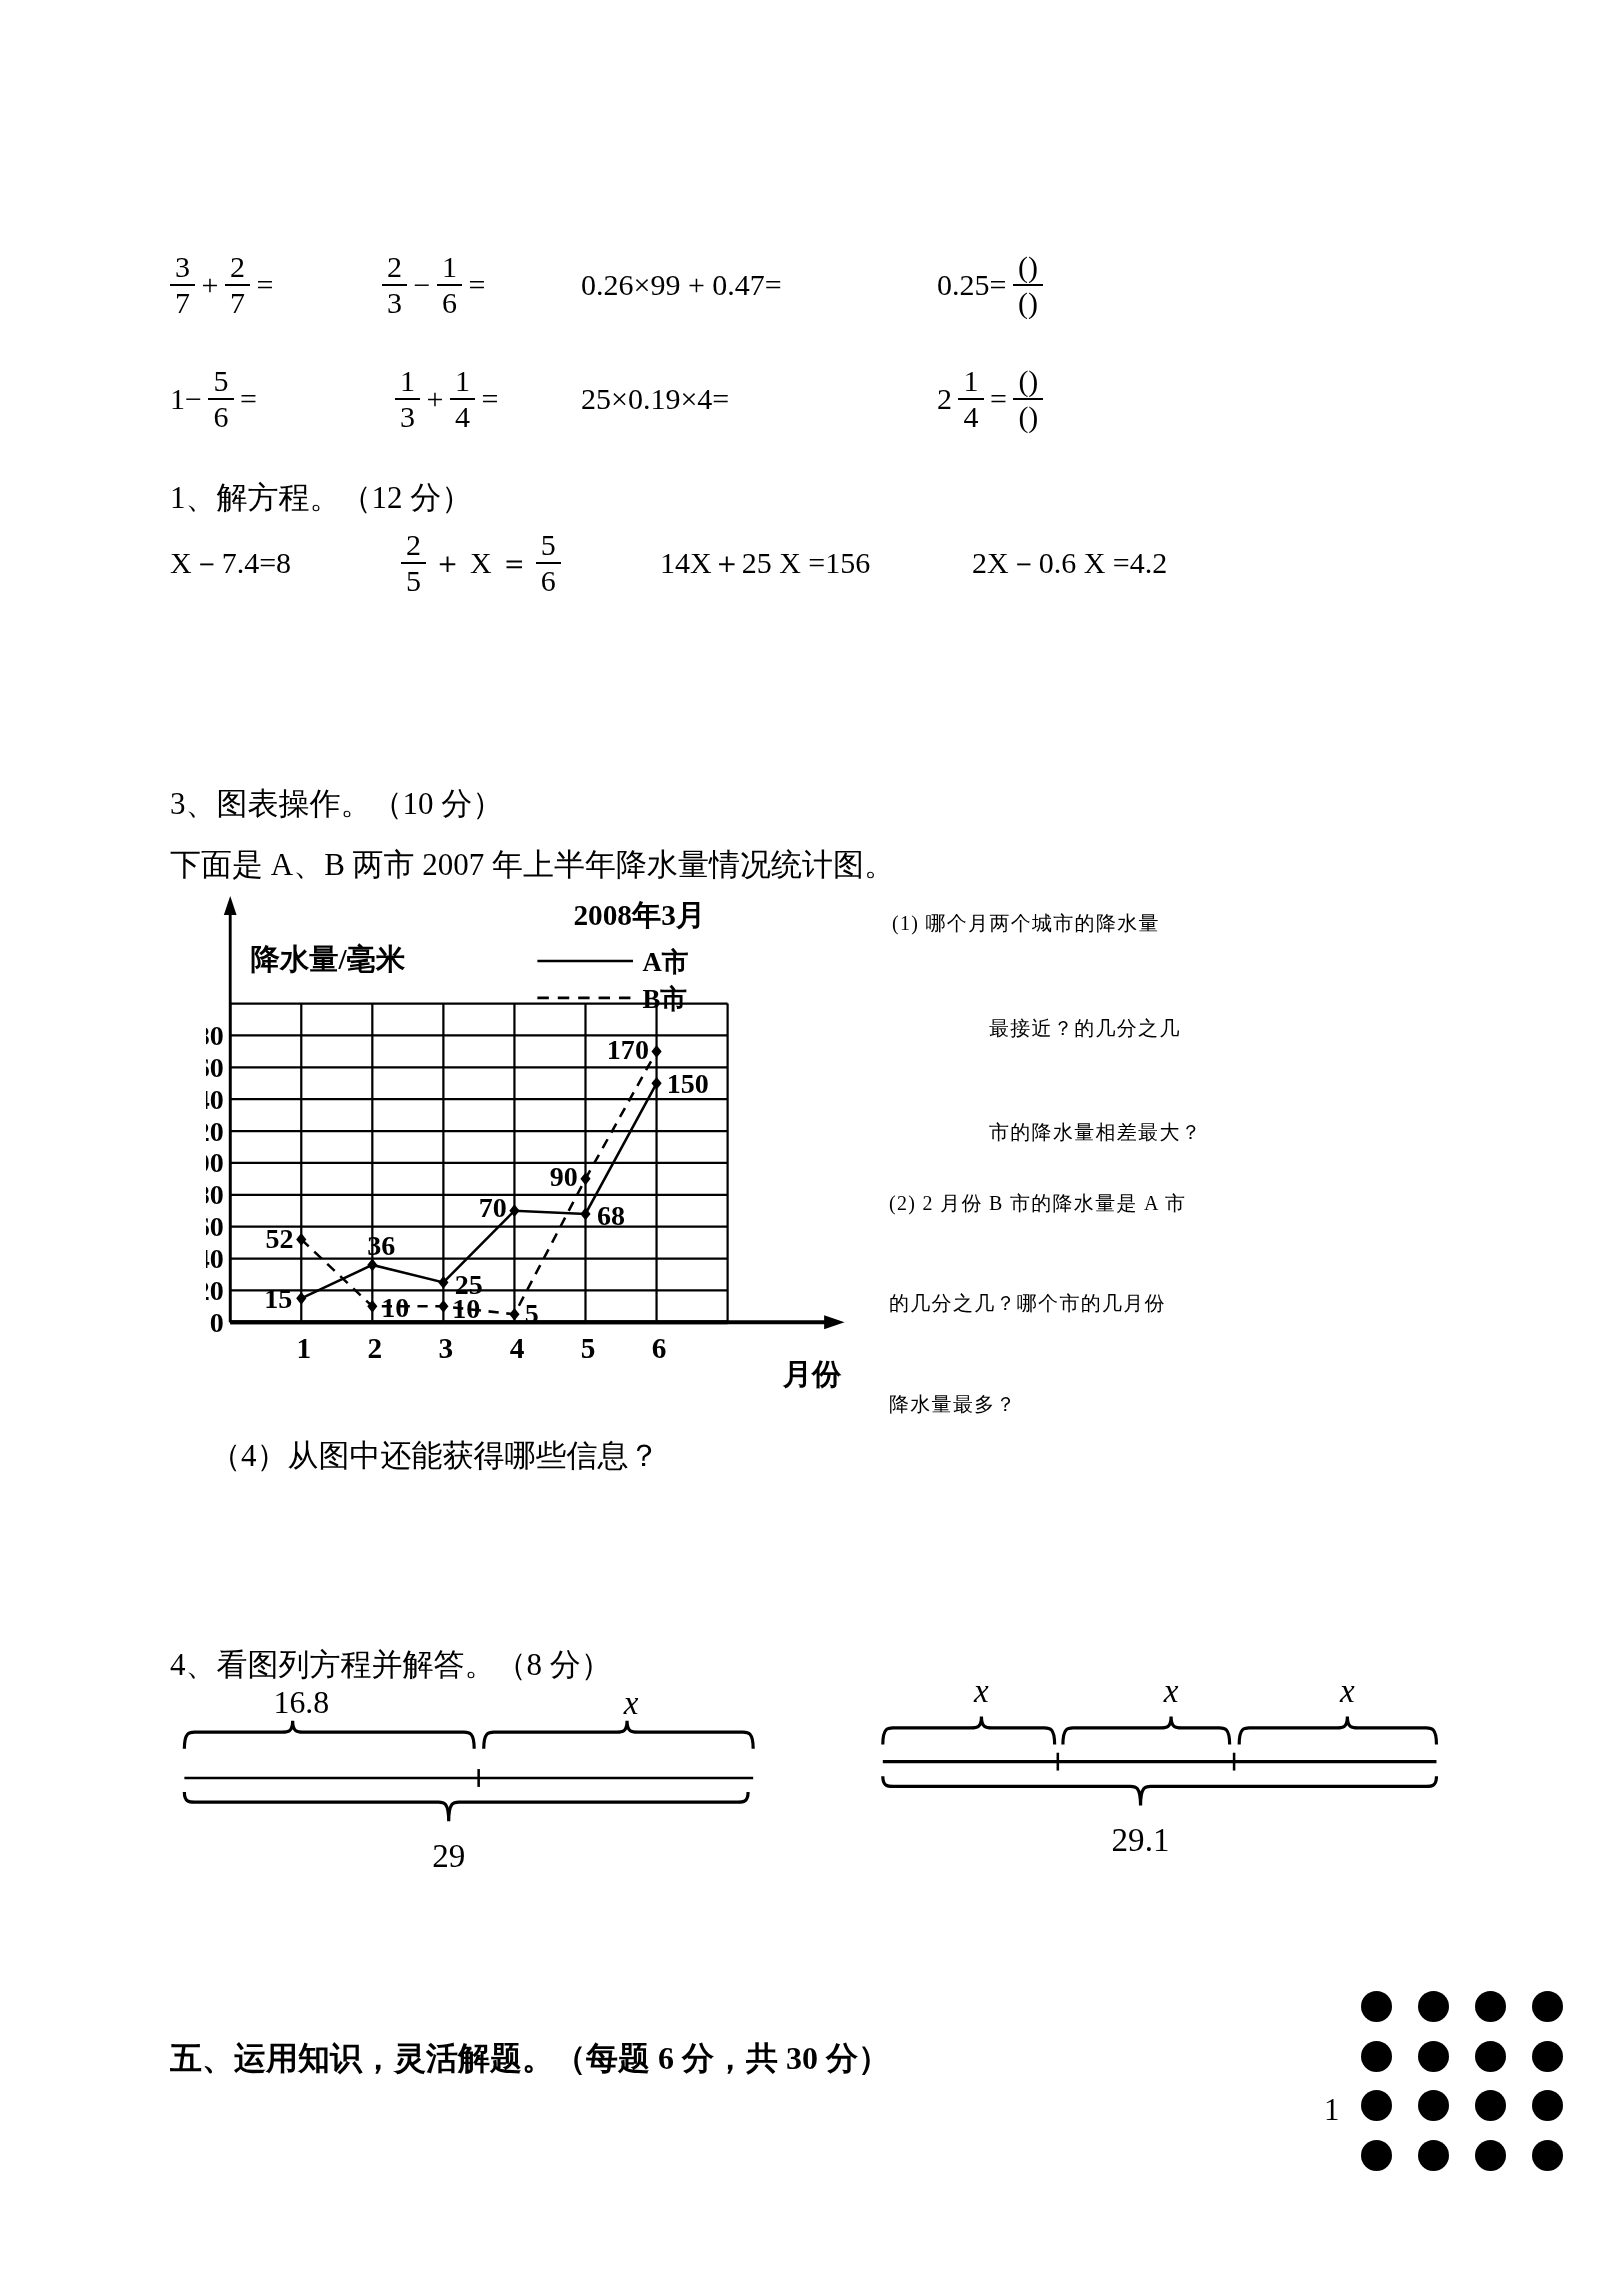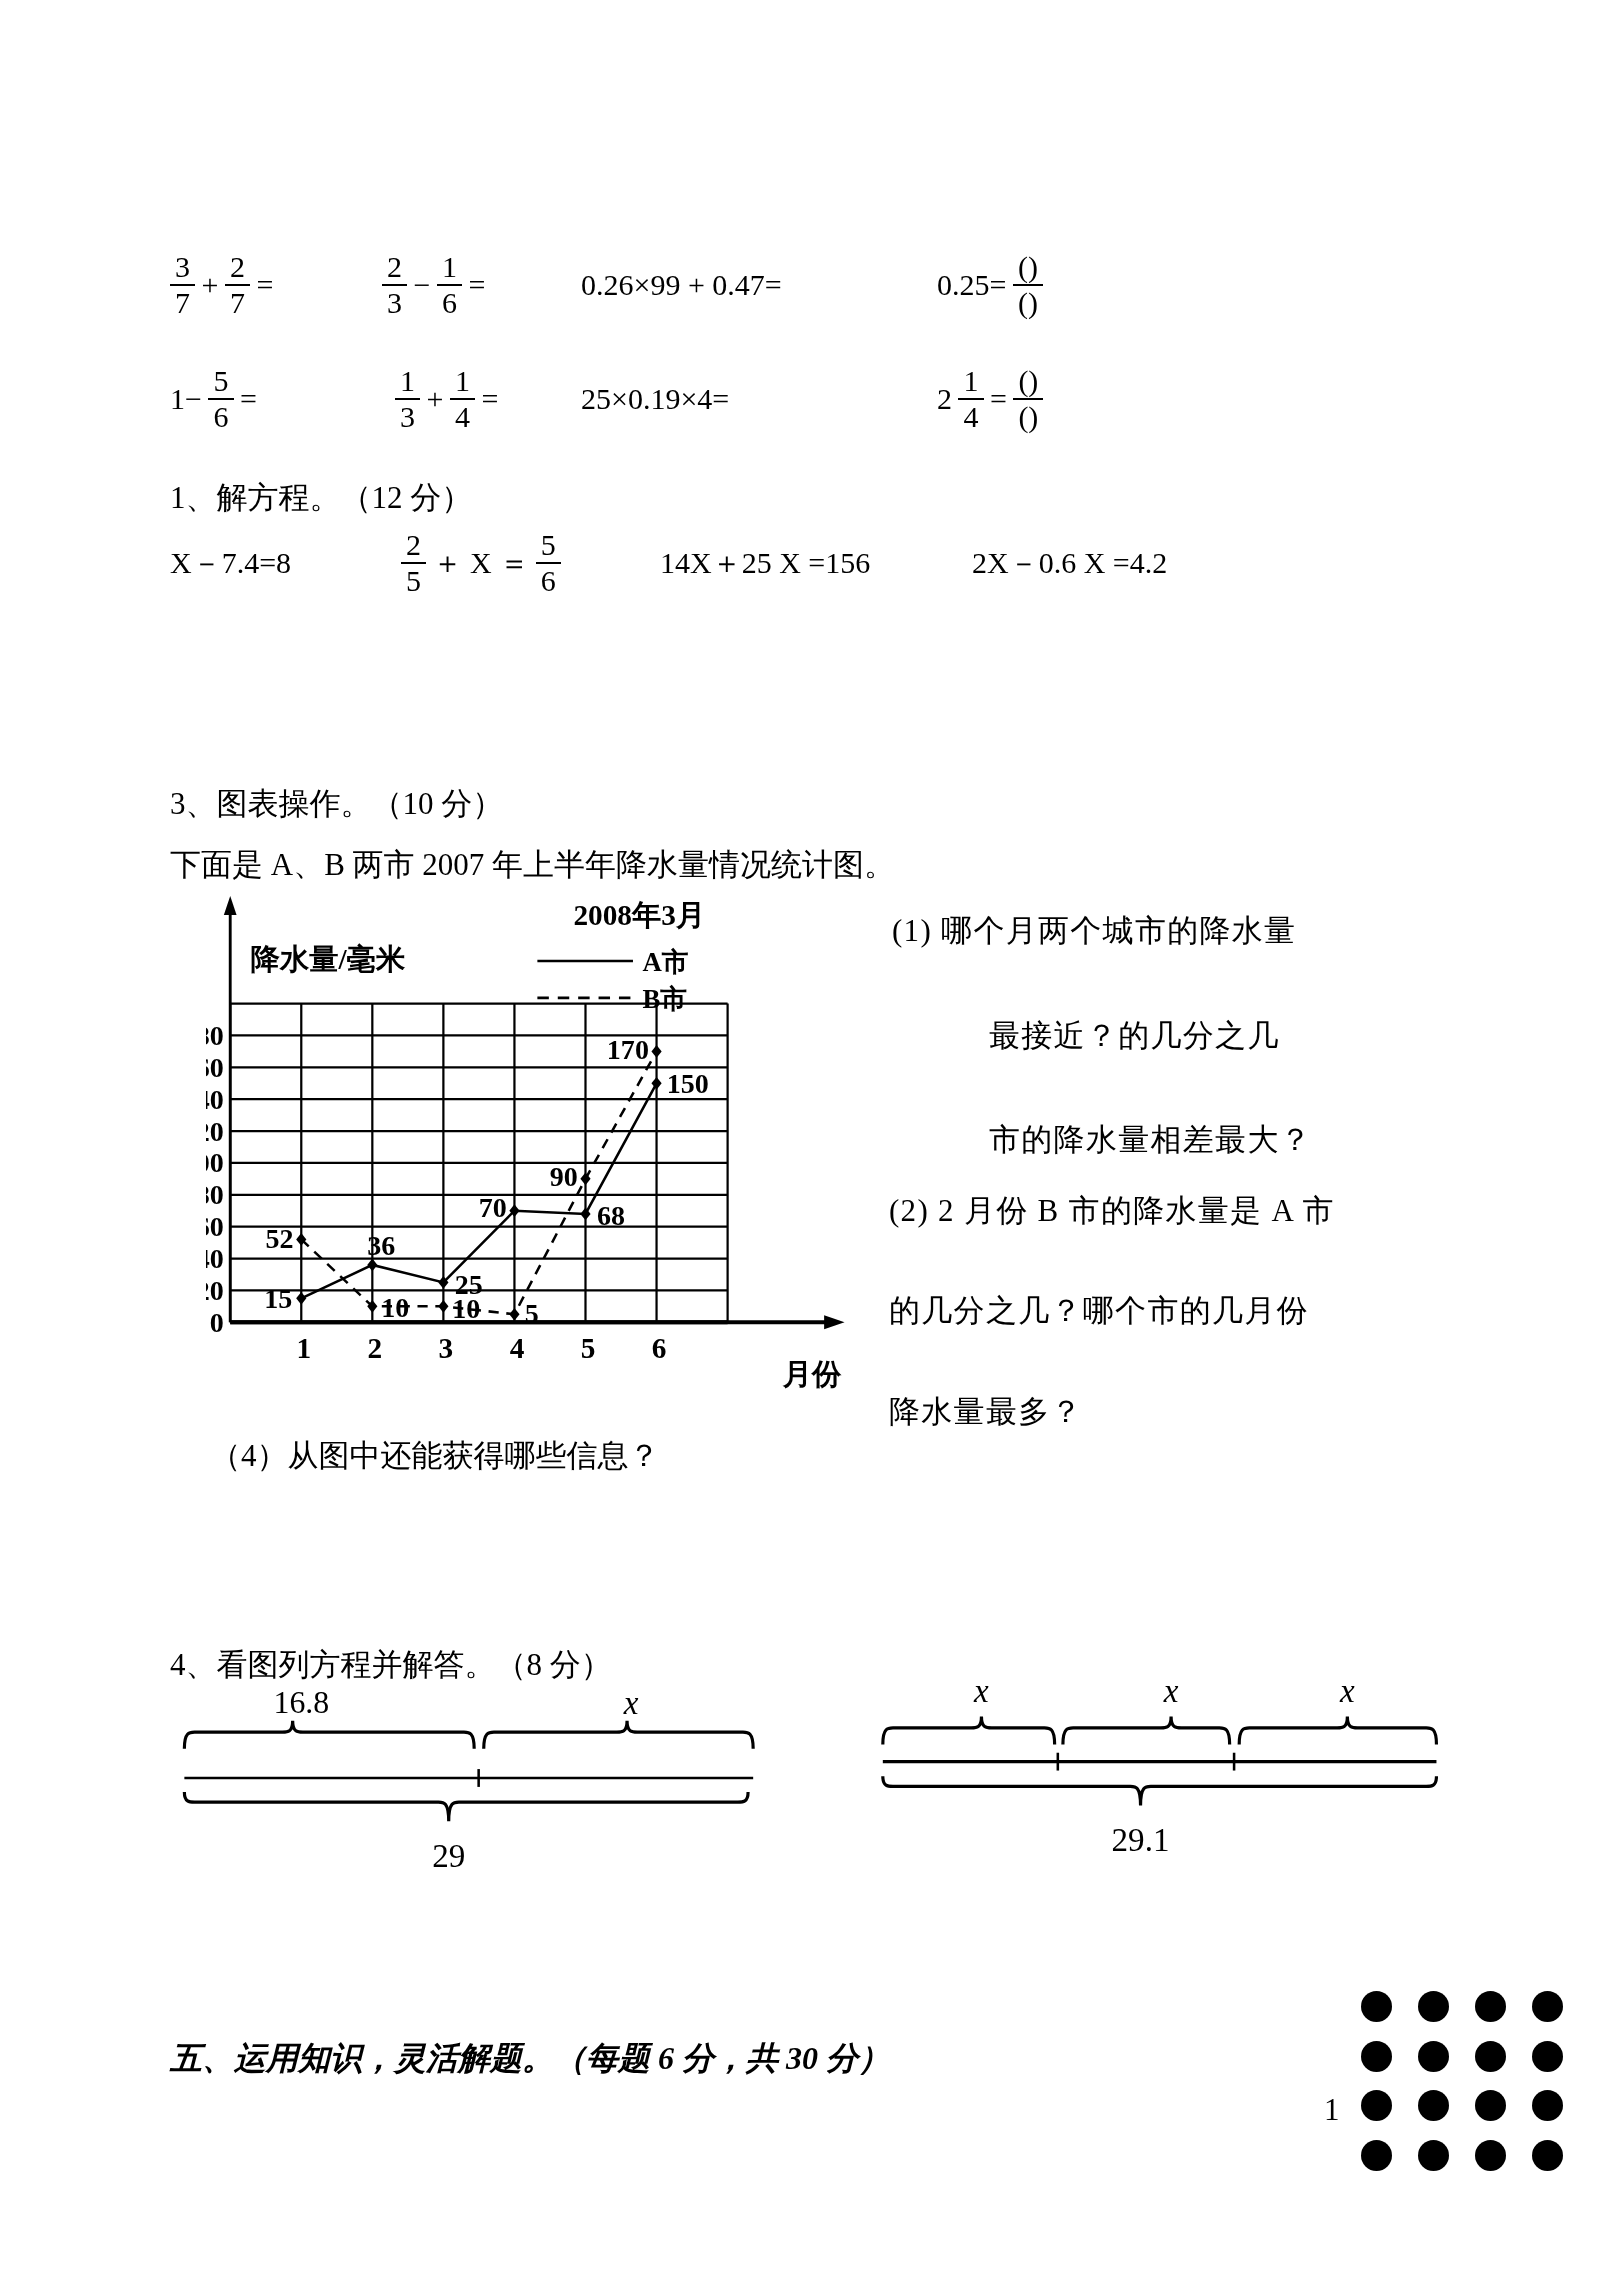--- a/index.html
+++ b/index.html
@@ -7,22 +7,22 @@
     position:relative;width:1616px;height:2284px;background:#ffffff;
     font-family:"Liberation Serif","DejaVu Serif",serif;color:#000;overflow:hidden;
   }
   .abs{position:absolute;}
   .expr{position:absolute;display:flex;align-items:center;height:84px;font-size:30px;gap:6.4px;white-space:nowrap;}
   .frac{display:inline-flex;flex-direction:column;align-items:center;text-align:center;line-height:1.15;}
   .frac .num{display:block;padding:0 5.1px;border-bottom:2.5px solid #000;}
   .frac .den{display:block;padding:0 5.1px;}
   .heading{position:absolute;font-size:31px;white-space:nowrap;}
   .bodytext{position:absolute;font-size:31px;white-space:nowrap;}
-  .qline{position:absolute;font-size:31px;letter-spacing:1.3px;white-space:nowrap;}
-  .bold{font-weight:bold;font-style:italic;}
+  .qline{position:absolute;font-size:20px;letter-spacing:1.3px;white-space:nowrap;}
+  .bold{font-weight:bold;}
   .dot-grid{position:absolute;display:grid;grid-template-columns:repeat(4,31px);grid-template-rows:repeat(4,31px);column-gap:26px;row-gap:18.5px;}
   .dot{width:31px;height:31px;border-radius:50%;background:#000;}
   svg text{font-family:"Liberation Serif","DejaVu Serif",serif;}
   .diagram{position:absolute;}
 </style>
 </head>
 <body>
 
 <div class="page">
 

